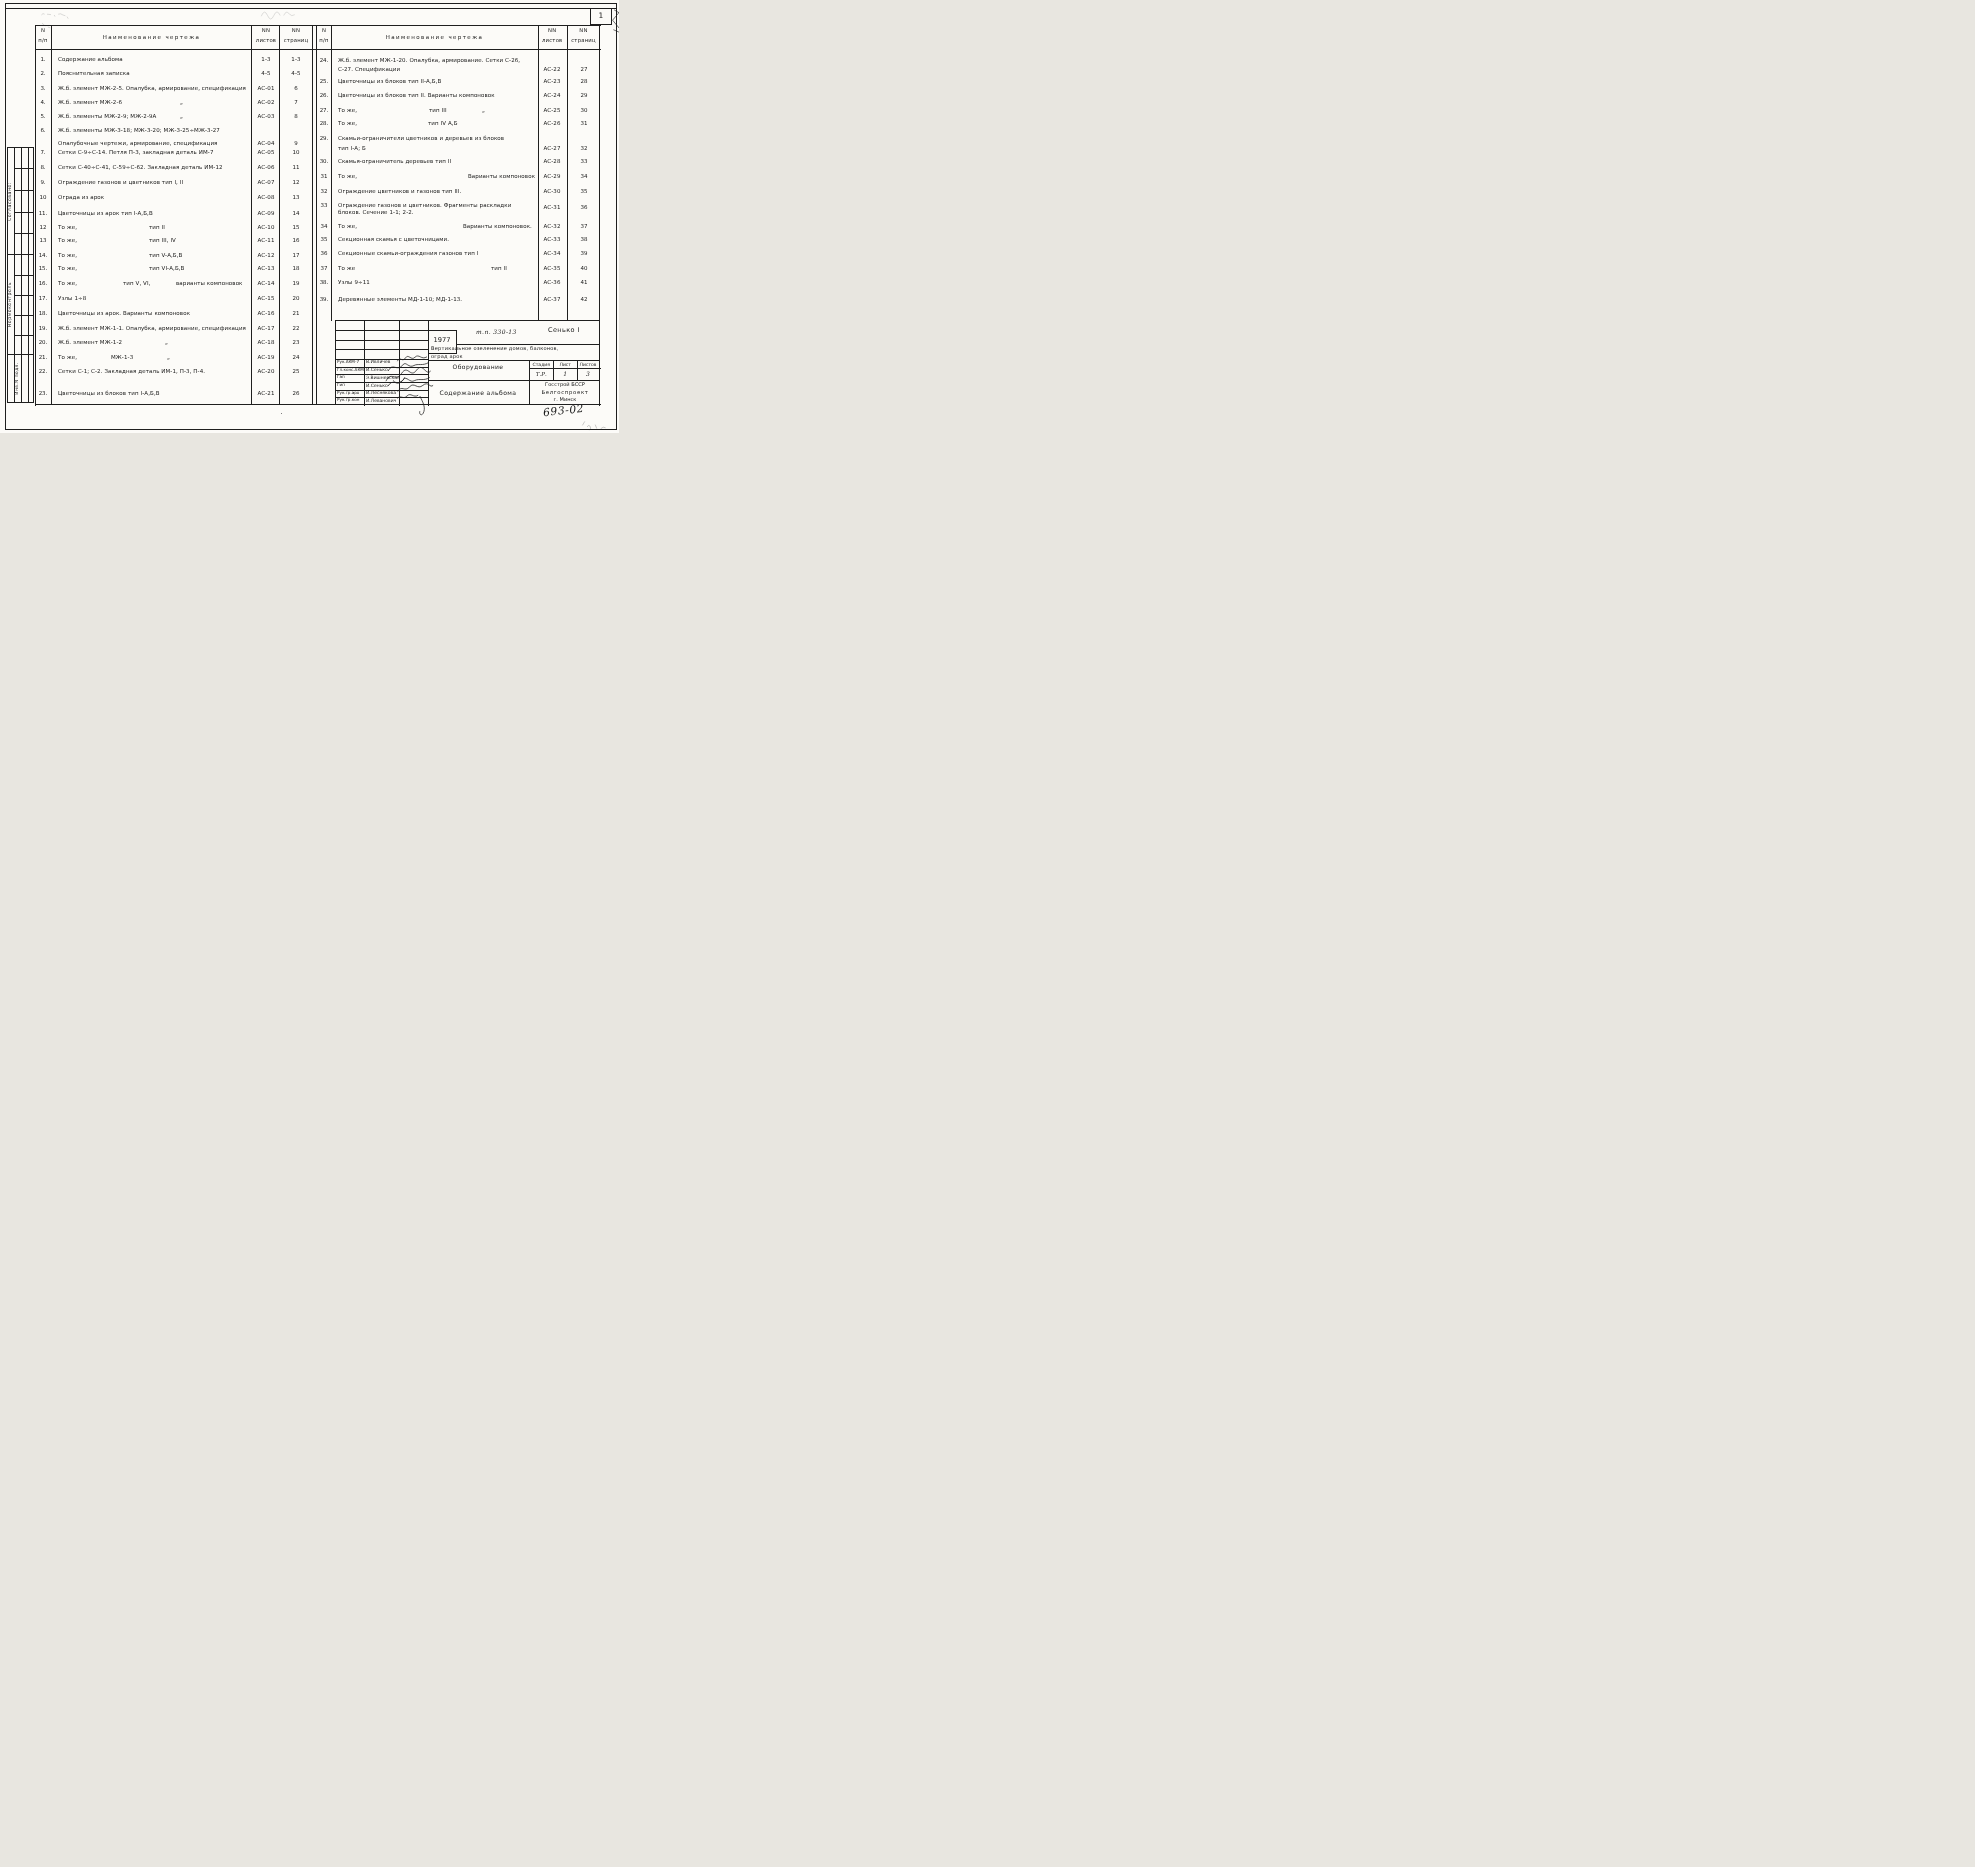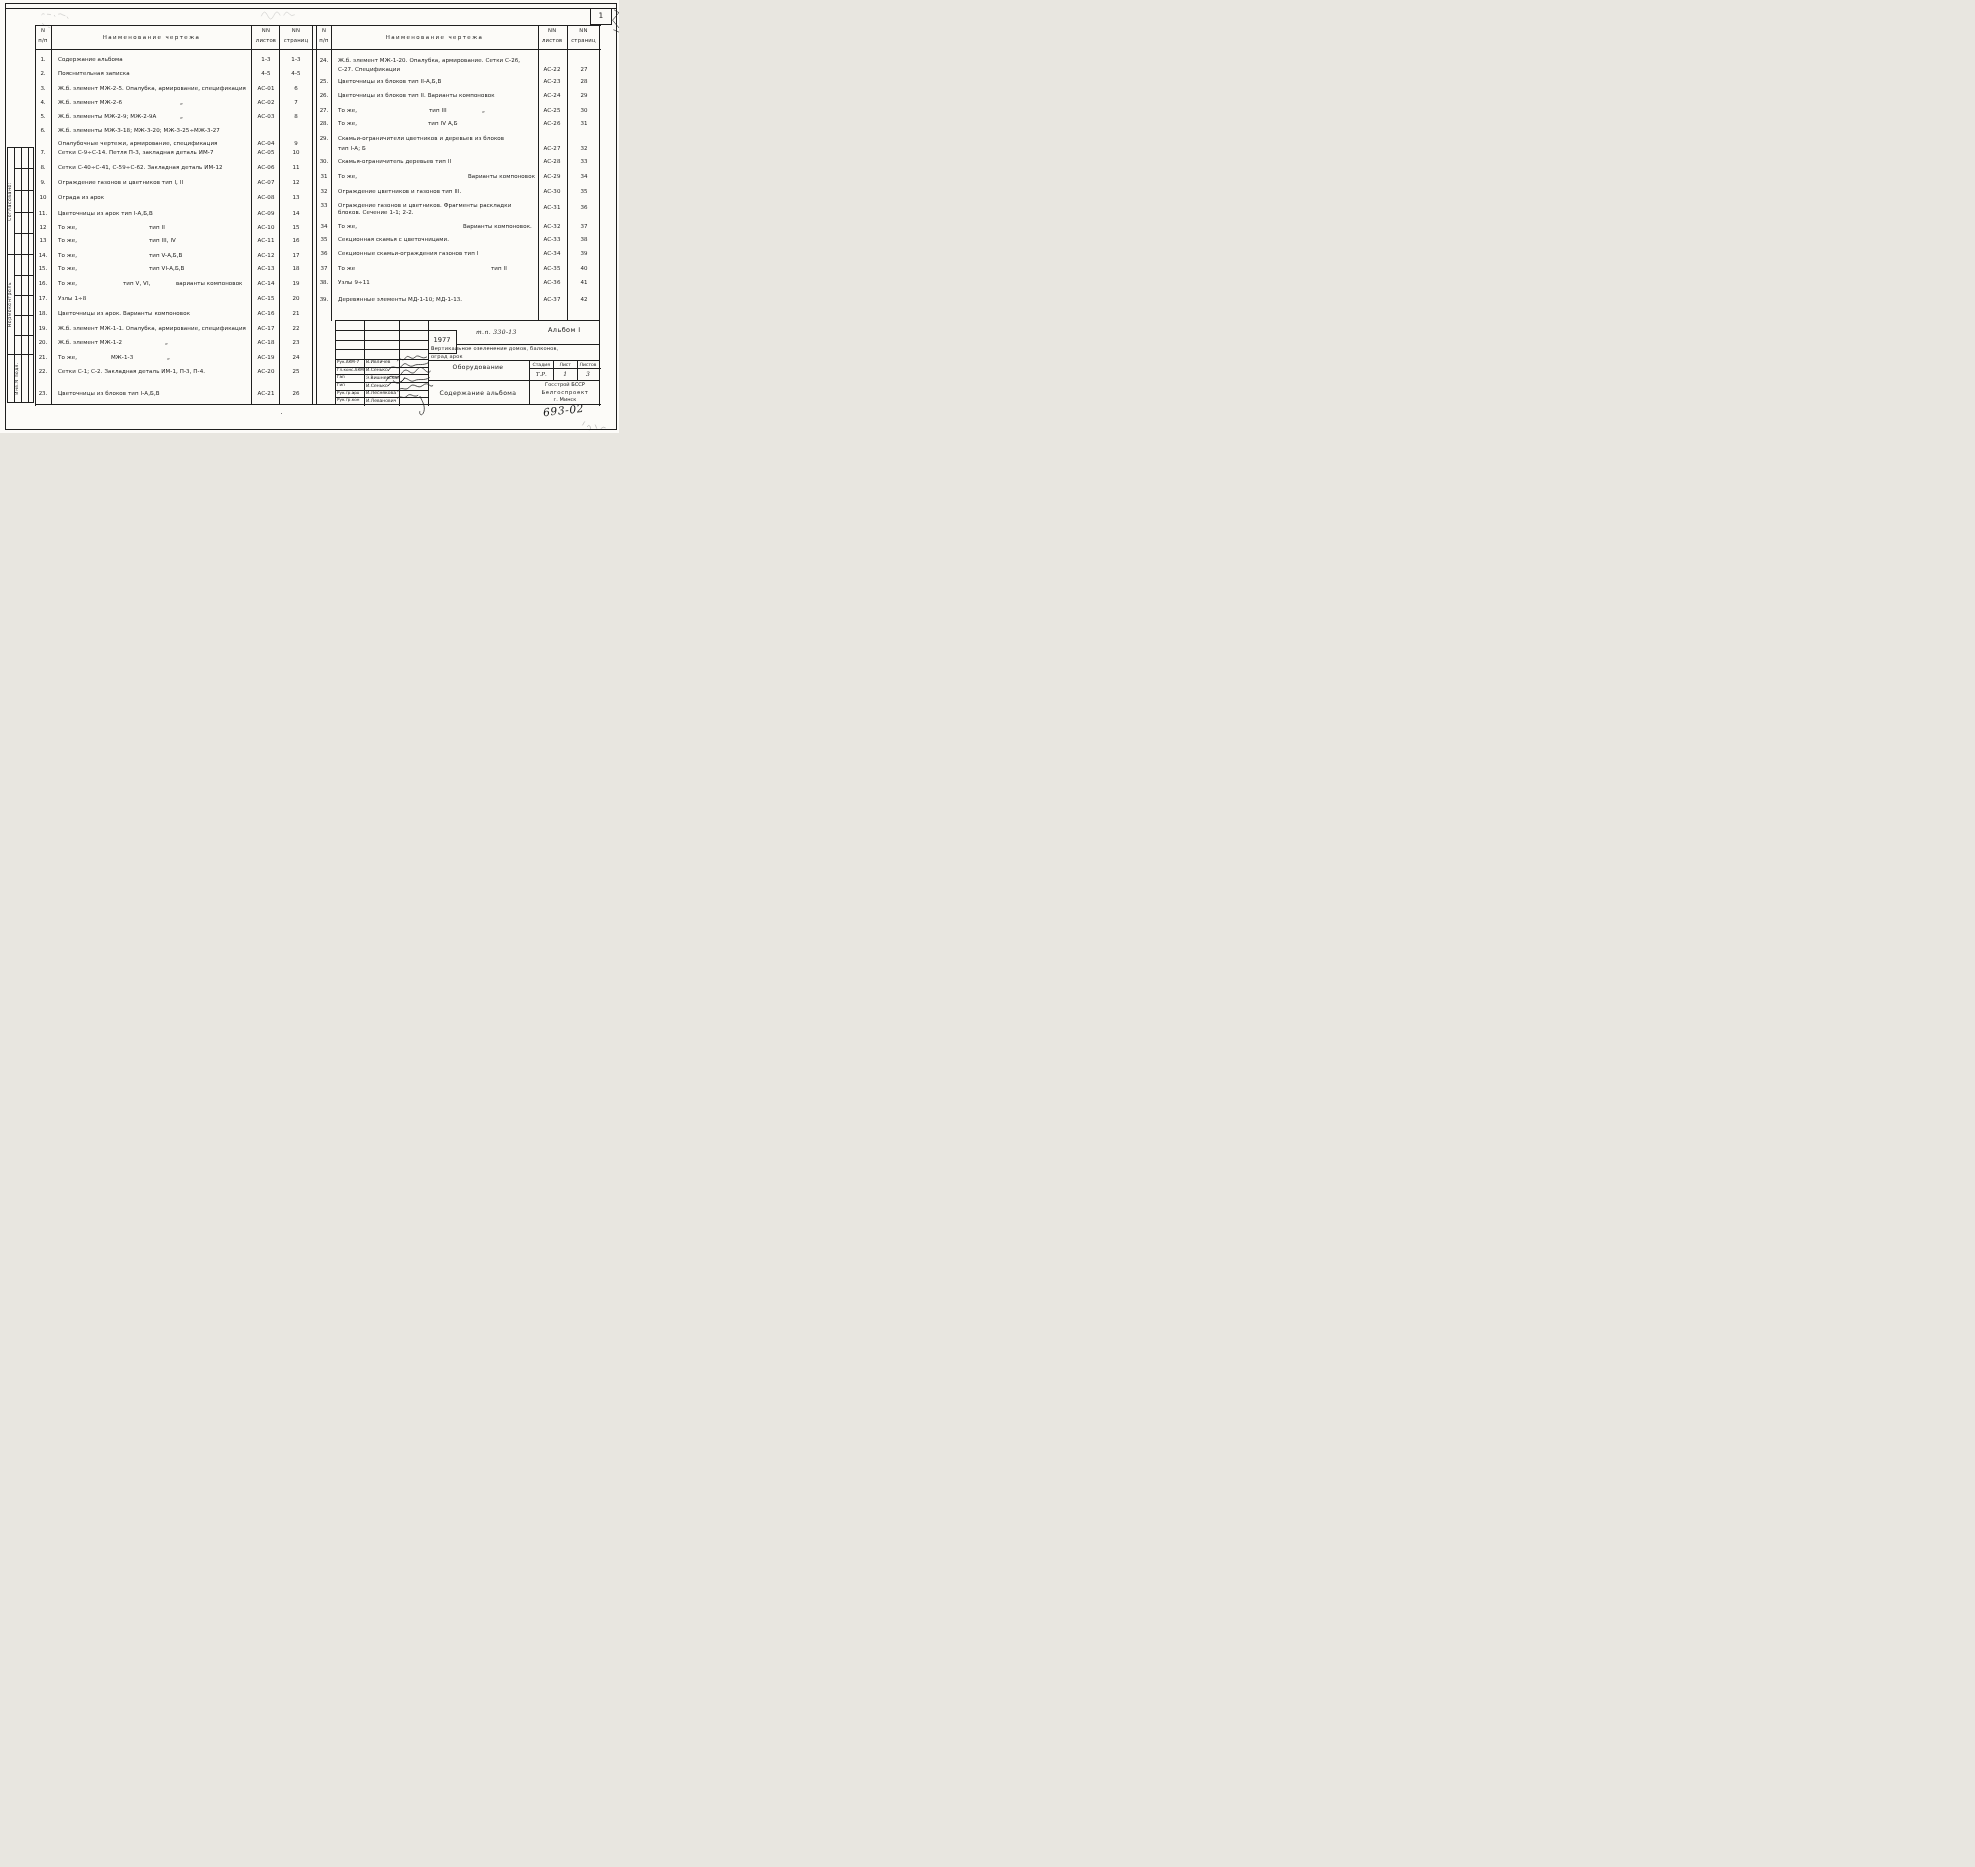--- a/index.html
+++ b/index.html
@@ -221,21 +221,21 @@
       <div class="txt rowtxt ctr" style="left: 538px; top: 296px; width: 28px;">АС-37</div>
       <div class="txt rowtxt ctr" style="left: 570px; top: 296px; width: 28px;">42</div>
     </div>
 
   <div class="vlabel" style="left:-21px;top:198px;">Согласовано:</div>
   <div class="vlabel" style="left:-21px;top:301px;">Нормоконтроль</div>
   <div class="vlabel" style="left:-14px;top:375px;font-size:4.3px;">Инв.N подл.</div>
 
   <div class="txt ctr" style="left:428px;top:337px;width:28px;font-size:6.7px;">1977</div>
   <div class="txt hand" style="left:476px;top:329px;font-size:6px;letter-spacing:0.4px;">т.п. 330-13</div>
-  <div class="txt" style="left:548px;top:327px;font-size:6.5px;letter-spacing:0.4px;">Альбом I</div>
+  <div class="txt" style="left:548px;top:327px;font-size:6.5px;letter-spacing:0.4px;">Сенько I</div>
   <div class="txt" style="left:431px;top:346px;font-size:5.1px;letter-spacing:0.2px;">Вертикальное озеленение домов, балконов,</div>
   <div class="txt" style="left:431px;top:354px;font-size:5.1px;letter-spacing:0.2px;border-bottom:0.6px solid #1f1f1f;padding-bottom:0.4px;">оград арок</div>
   <div class="txt ctr" style="left:428px;top:364px;width:100px;font-size:6px;letter-spacing:0.4px;">Оборудование</div>
   <div class="txt ctr" style="left:529px;top:362px;width:24.5px;font-size:4.5px;">Стадия</div>
   <div class="txt ctr" style="left:553px;top:362px;width:24.5px;font-size:4.5px;">Лист</div>
   <div class="txt ctr" style="left:577px;top:362px;width:22px;font-size:4.5px;">Листов</div>
   <div class="txt ctr hand" style="left:529px;top:371px;width:24.5px;font-size:5.5px;">Т.Р.</div>
   <div class="txt ctr hand" style="left:553px;top:371px;width:24.5px;font-size:6px;">1</div>
   <div class="txt ctr hand" style="left:577px;top:371px;width:22px;font-size:6px;">3</div>
   <div class="txt ctr" style="left:428px;top:389px;width:100px;font-size:6.1px;letter-spacing:0.4px;">Содержание альбома</div>

